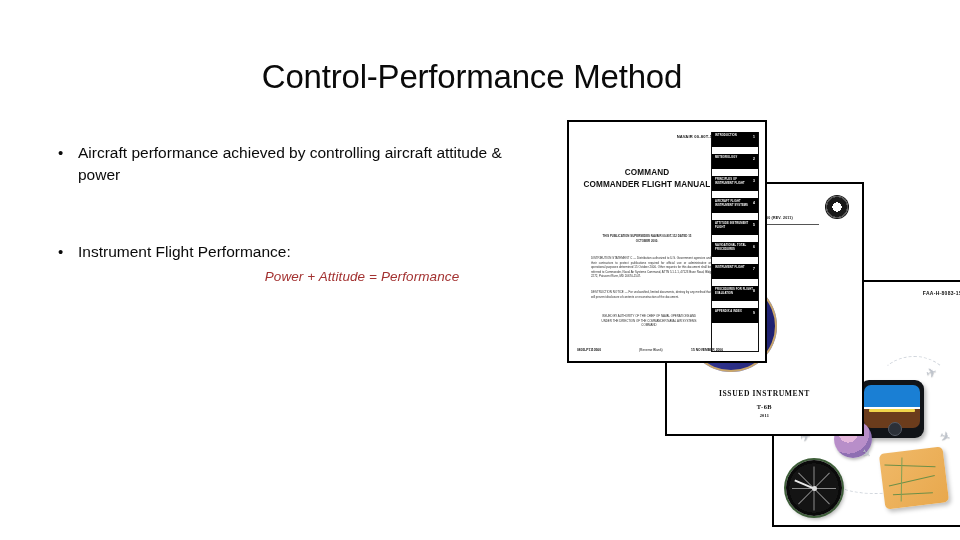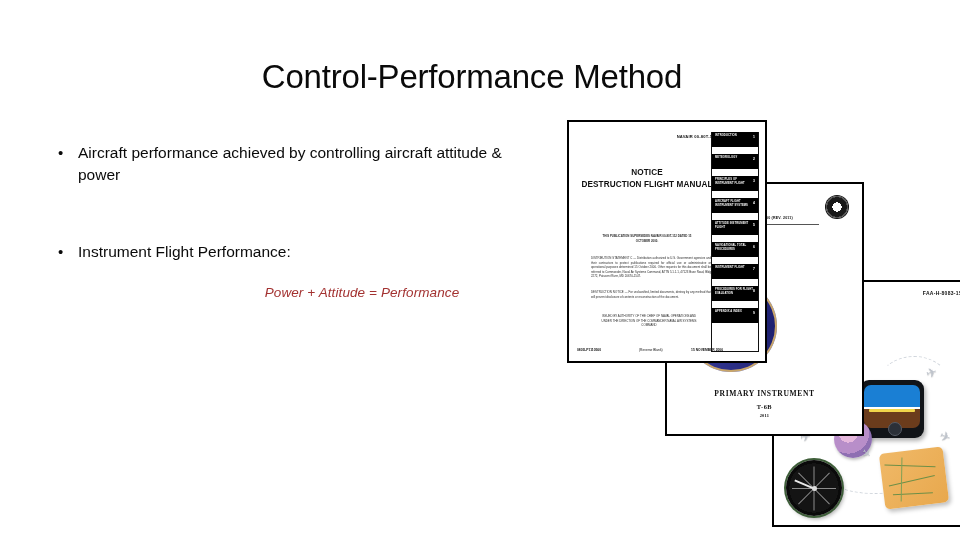--- a/index.html
+++ b/index.html
@@ -56,21 +56,20 @@
   #equation {
     position: absolute;
     left: 152px;
     top: 269px;
     width: 420px;
     text-align: center;
     font-style: italic;
     font-size: 13.5px;
     color: #a33231;
     letter-spacing: 0.1px;
-    margin-top: 16px;
   }
 
   
   #collage {
     position: absolute;
     left: 0;
     top: 0;
     width: 960px;
     height: 540px;
     pointer-events: none;
@@ -368,32 +367,32 @@
       <div>INSTRUCTION</div>
     </div>
 
     <div id="navy-emblem">
       <div class="inner-disc"></div>
       <div class="ship"></div>
       <div class="sea-star">★</div>
     </div>
 
     <div id="navy-bottom">
-      <div id="navy-b1">PRIMARY INSTRUMENT</div>
+      <div id="navy-b1">ISSUED INSTRUMENT</div>
       <div id="navy-b3">T-6B</div>
       <div id="navy-b4">2011</div>
     </div>
   </div>
 
   <div class="doc" id="doc-natops">
     <div id="natops-code">NAVAIR 00-80T-112</div>
 
     <div id="natops-title">
-      <div>NOTICE</div>
-      <div>DESTRUCTION FLIGHT MANUAL</div>
+      <div>COMMAND</div>
+      <div>COMMANDER FLIGHT MANUAL</div>
     </div>
 
     <div class="natops-para" id="natops-sub">THIS PUBLICATION SUPERSEDES NAVAIR 00-80T-112 DATED 15 OCTOBER 2000.</div>
     <div class="natops-para" id="natops-dist">DISTRIBUTION STATEMENT C — Distribution authorized to U.S. Government agencies and their contractors to protect publications required for official use or administrative or operational purposes determined 15 October 2000. Other requests for this document shall be referred to Commander, Naval Air Systems Command, ATTN 5.1.1.1, 47123 Buse Road, Bldg 2272, Patuxent River, MD 20670-1547.</div>
     <div class="natops-para" id="natops-dest">DESTRUCTION NOTICE — For unclassified, limited documents, destroy by any method that will prevent disclosure of contents or reconstruction of the document.</div>
     <div class="natops-para" id="natops-auth">ISSUED BY AUTHORITY OF THE CHIEF OF NAVAL OPERATIONS AND UNDER THE DIRECTION OF THE COMMANDER NAVAL AIR SYSTEMS COMMAND</div>
 
     <div class="natops-footer" id="natops-f1">0801LP1110560</div>
     <div class="natops-footer" id="natops-f2">(Reverse Blank)</div>
     <div class="natops-footer" id="natops-f3">15 NOVEMBER 2006</div>

